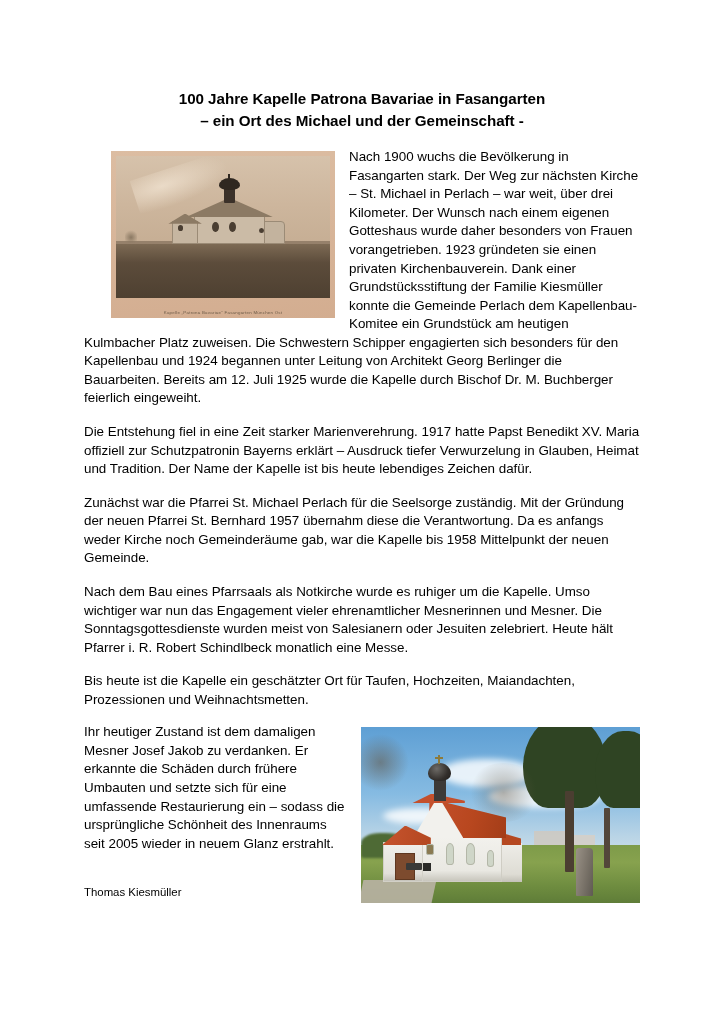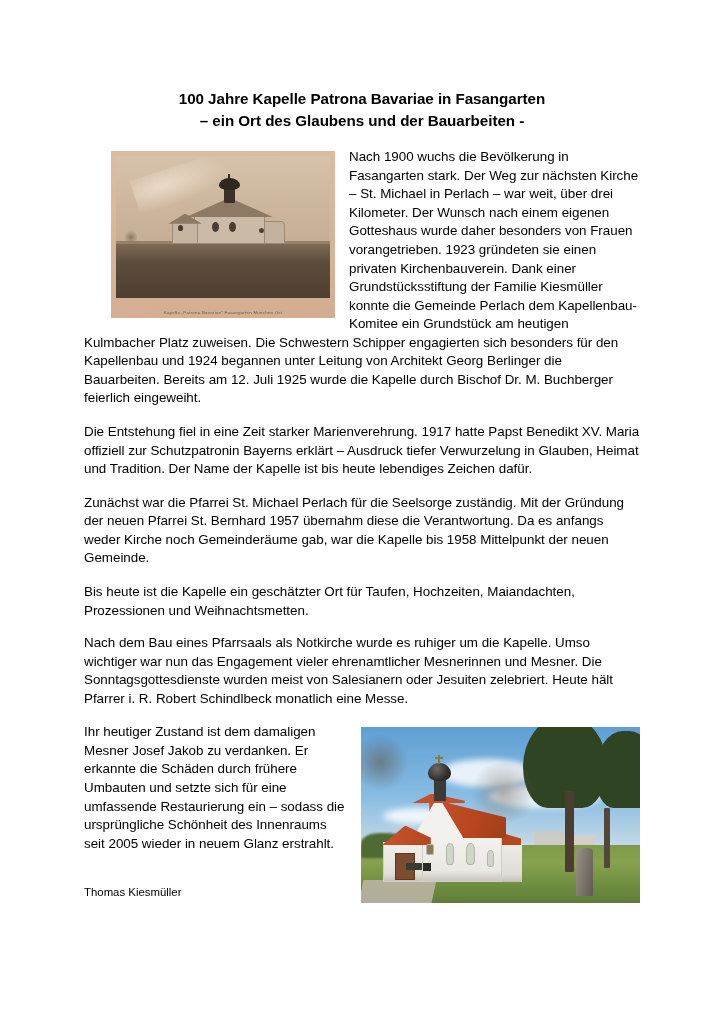--- a/index.html
+++ b/index.html
@@ -389,21 +389,21 @@
   .clearfix::after { content: ""; display: block; clear: both; }
 </style>
 </head>
 <body>
 
 <div class="page">
   <div class="content clearfix">
 
     <h1 class="doc-title">
       <span>100 Jahre Kapelle Patrona Bavariae in Fasangarten</span>
-      <span class="line2">– ein Ort des Glaubens und der Bauarbeiten -</span>
+      <span class="line2">– ein Ort des Michael und der Gemeinschaft -</span>
     </h1>
 
 
     <figure class="photo-historic">
       <div class="ph-frame"></div>
       <div class="ph-inner">
         <div class="ph-sky"></div>
         <div class="ph-ground"></div>
         <div class="ph-horizon"></div>
         <div class="ph-tree"></div>
@@ -424,23 +424,23 @@
       </div>
       <figcaption class="ph-caption">Kapelle „Patrona Bavariae" Fasangarten München Ost</figcaption>
     </figure>
 
     <p class="para">Nach 1900 wuchs die Bevölkerung in Fasangarten stark. Der Weg zur nächsten Kirche – St. Michael in Perlach – war weit, über drei Kilometer. Der Wunsch nach einem eigenen Gotteshaus wurde daher besonders von Frauen vorangetrieben. 1923 gründeten sie einen privaten Kirchenbauverein. Dank einer Grundstücksstiftung der Familie Kiesmüller konnte die Gemeinde Perlach dem Kapellenbau-Komitee ein Grundstück am heutigen Kulmbacher Platz zuweisen. Die Schwestern Schipper engagierten sich besonders für den Kapellenbau und 1924 begannen unter Leitung von Architekt Georg Berlinger die Bauarbeiten. Bereits am 12. Juli 1925 wurde die Kapelle durch Bischof Dr. M. Buchberger feierlich eingeweiht.</p>
 
     <p class="para">Die Entstehung fiel in eine Zeit starker Marienverehrung. 1917 hatte Papst Benedikt XV. Maria offiziell zur Schutzpatronin Bayerns erklärt – Ausdruck tiefer Verwurzelung in Glauben, Heimat und Tradition. Der Name der Kapelle ist bis heute lebendiges Zeichen dafür.</p>
 
     <p class="para">Zunächst war die Pfarrei St. Michael Perlach für die Seelsorge zuständig. Mit der Gründung der neuen Pfarrei St. Bernhard 1957 übernahm diese die Verantwortung. Da es anfangs weder Kirche noch Gemeinderäume gab, war die Kapelle bis 1958 Mittelpunkt der neuen Gemeinde.</p>
 
+    <p class="para">Nach dem Bau eines Pfarrsaals als Notkirche wurde es ruhiger um die Kapelle. Umso wichtiger war nun das Engagement vieler ehrenamtlicher Mesnerinnen und Mesner. Die Sonntagsgottesdienste wurden meist von Salesianern oder Jesuiten zelebriert. Heute hält Pfarrer i. R. Robert Schindlbeck monatlich eine Messe.</p>
+
     <p class="para tight">Bis heute ist die Kapelle ein geschätzter Ort für Taufen, Hochzeiten, Maiandachten, Prozessionen und Weihnachtsmetten.</p>
-
-    <p class="para">Nach dem Bau eines Pfarrsaals als Notkirche wurde es ruhiger um die Kapelle. Umso wichtiger war nun das Engagement vieler ehrenamtlicher Mesnerinnen und Mesner. Die Sonntagsgottesdienste wurden meist von Salesianern oder Jesuiten zelebriert. Heute hält Pfarrer i. R. Robert Schindlbeck monatlich eine Messe.</p>
 
     <figure class="photo-modern">
       <div class="pm-sky"></div>
       <div class="pm-cloud" style="left:28%;top:18%;width:34%;height:16%;"></div>
       <div class="pm-cloud" style="left:46%;top:33%;width:40%;height:13%;"></div>
       <div class="pm-cloud" style="left:8%;top:46%;width:26%;height:9%;"></div>
 
       <div class="pm-conifer" style="left:58%;top:-6%;width:30%;height:52%;"></div>
       <div class="pm-conifer" style="left:84%;top:2%;width:22%;height:44%;"></div>
 

